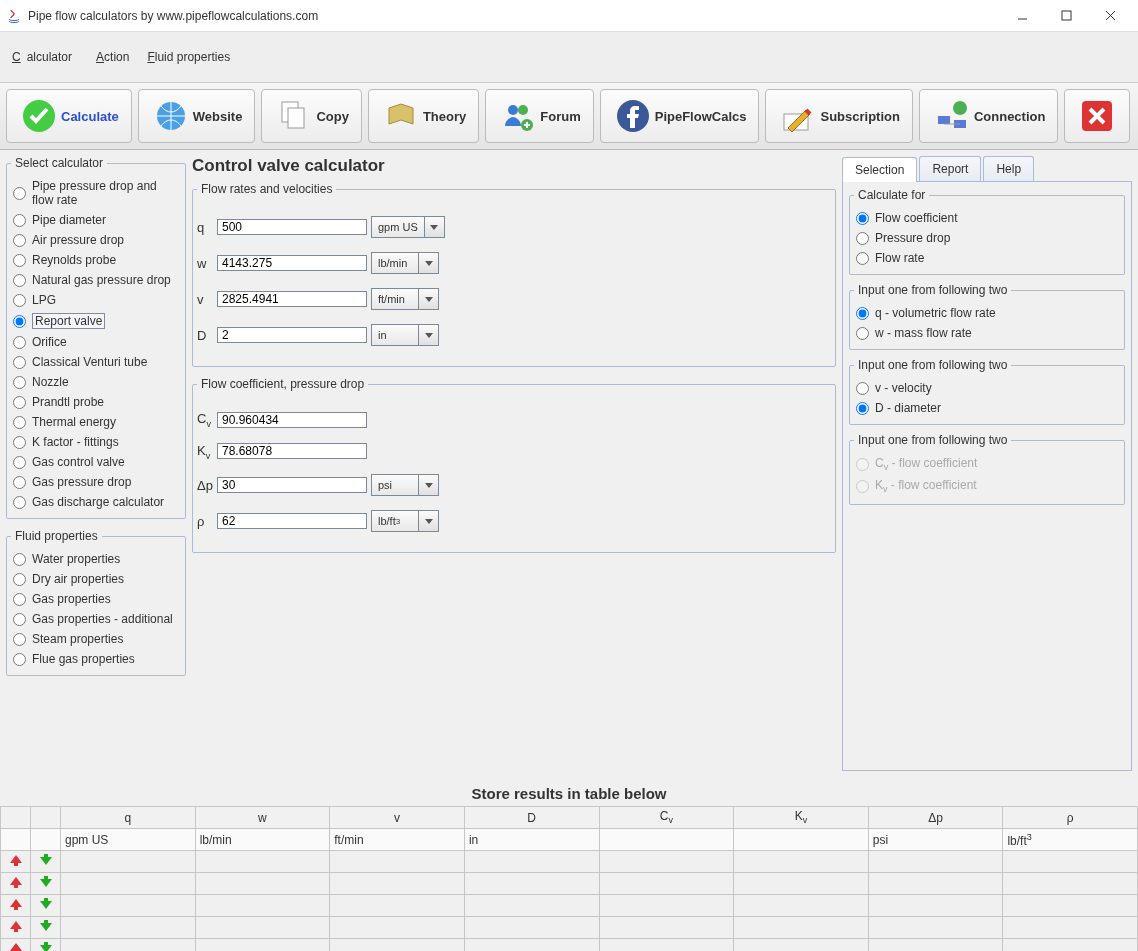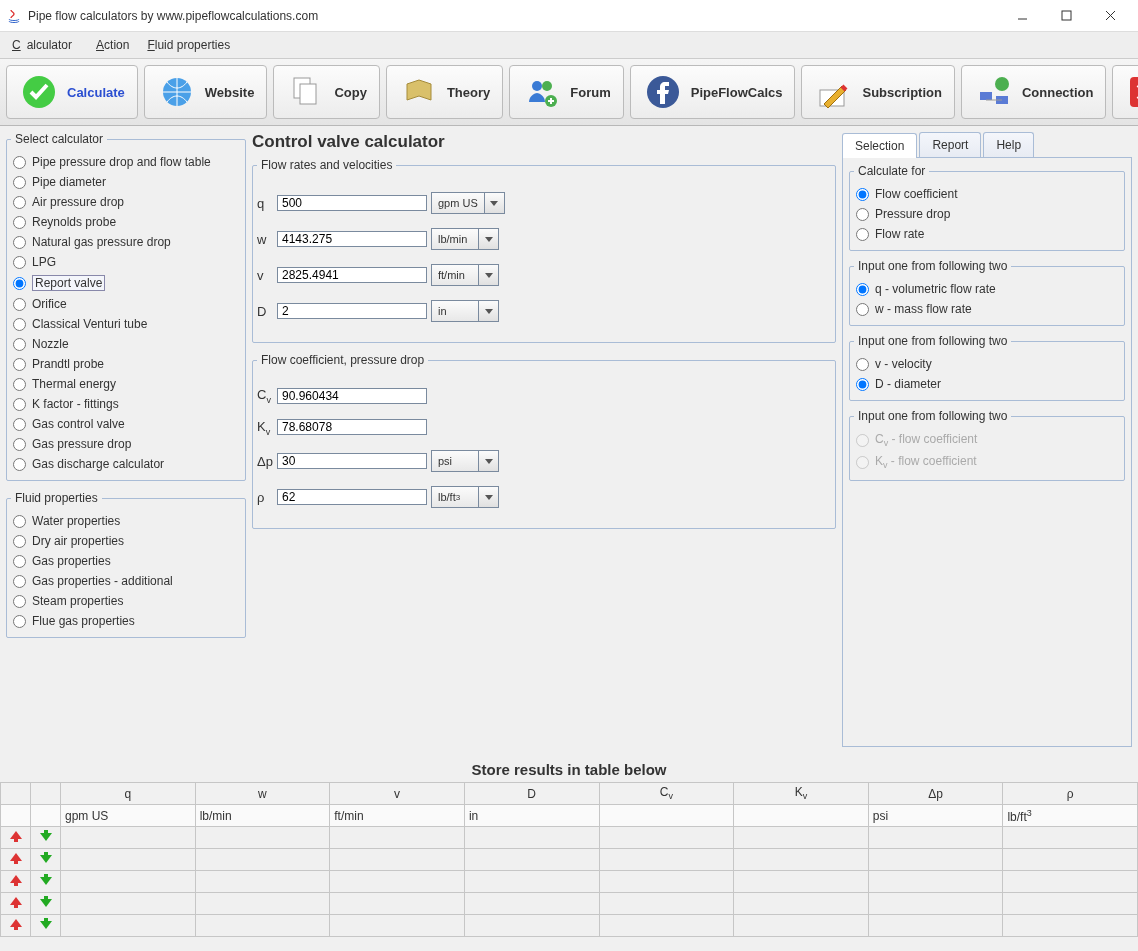--- a/index.html
+++ b/index.html
@@ -4,33 +4,33 @@
 <style>
 * { box-sizing: border-box; margin: 0; padding: 0; }
 body { font-family: Tahoma, Arial, sans-serif; font-size: 12px; background: #f0f0f0; color: #333; width: 1138px; height: 951px; overflow: hidden; position: relative; }
 
 .titlebar { height: 32px; background: #fff; display: flex; align-items: center; padding: 0 6px; border-bottom: 1px solid #ddd; }
 .titlebar .java-icon { width: 16px; height: 16px; margin-right: 6px; }
 .titlebar .title { flex: 1; font-size: 12px; }
 .titlebar .win-btn { width: 44px; height: 28px; display: flex; align-items: center; justify-content: center; }
 .titlebar .win-btn svg { width: 11px; height: 11px; }
 
-.menubar { background: #eee; padding: 4px 6px; display: flex; gap: 6px; border-bottom: 1px solid #ccc; }
+.menubar { background: #eee; padding: 16px 6px; display: flex; gap: 6px; border-bottom: 1px solid #ccc; }
 .menubar span { padding: 2px 6px; cursor: default; }
 .menubar span u { text-decoration: underline; }
 
 .toolbar { background: linear-gradient(#f5f5f5, #e4e4e4); padding: 6px; display: flex; gap: 6px; border-bottom: 1px solid #b8b8b8; }
-.tbtn { background: linear-gradient(#fcfcfc, #ececec); border: 1px solid #bbb; border-radius: 4px; padding: 6px 12px; display: flex; align-items: center; gap: 8px; font-weight: bold; font-size: 13px; cursor: default; }
+.tbtn { background: linear-gradient(#fcfcfc, #ececec); border: 1px solid #bbb; border-radius: 4px; padding: 6px 12px; display: flex; align-items: center; gap: 2px; font-weight: bold; font-size: 13px; cursor: default; }
 .tbtn .ticon { width: 40px; height: 40px; display: flex; align-items: center; justify-content: center; }
 .tbtn .ticon svg { width: 36px; height: 36px; }
 .tbtn.calc span { color: #2b4fd1; }
 
 .main { display: flex; padding: 6px; gap: 6px; }
 
-.sidebox { width: 240px; }
+.sidebox { width: 180px; }
 fieldset { border: 1px solid #a9bcd6; border-radius: 2px; padding: 6px 4px; margin-bottom: 10px; }
 legend { padding: 0 4px; color: #333; font-size: 12px; }
 .radio-row { display: flex; align-items: center; gap: 6px; padding: 3px 2px; }
 .radio-row.selected label { border: 1px solid #88a; background: #f4f6fb; padding:0 2px; }
 .radio-row input[type=radio] { margin: 0; }
 .radio-row label { font-size: 12px; }
 
 .center { flex: 1; }
 h2.page-title { font-size: 17px; font-weight: bold; color: #333; margin-bottom: 6px; }
 
@@ -186,21 +186,21 @@
 </div>
 
 <div class="main">
 
   <div class="sidebox">
     <fieldset>
       <legend>Select calculator</legend>
       <div id="calc-list">
           <div class="radio-row">
             <input type="radio" name="calc" style="">
-            <label>Pipe pressure drop and flow table</label>
+            <label>Pipe pressure drop and flow rate</label>
           </div>
           <div class="radio-row">
             <input type="radio" name="calc" style="">
             <label>Pipe diameter</label>
           </div>
           <div class="radio-row">
             <input type="radio" name="calc" style="">
             <label>Air pressure drop</label>
           </div>
           <div class="radio-row">

